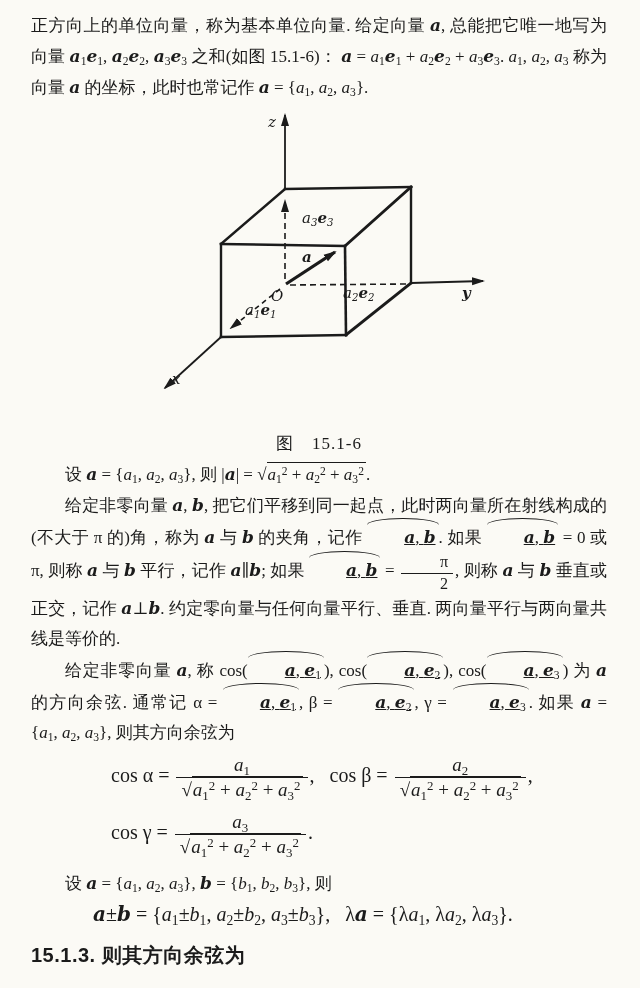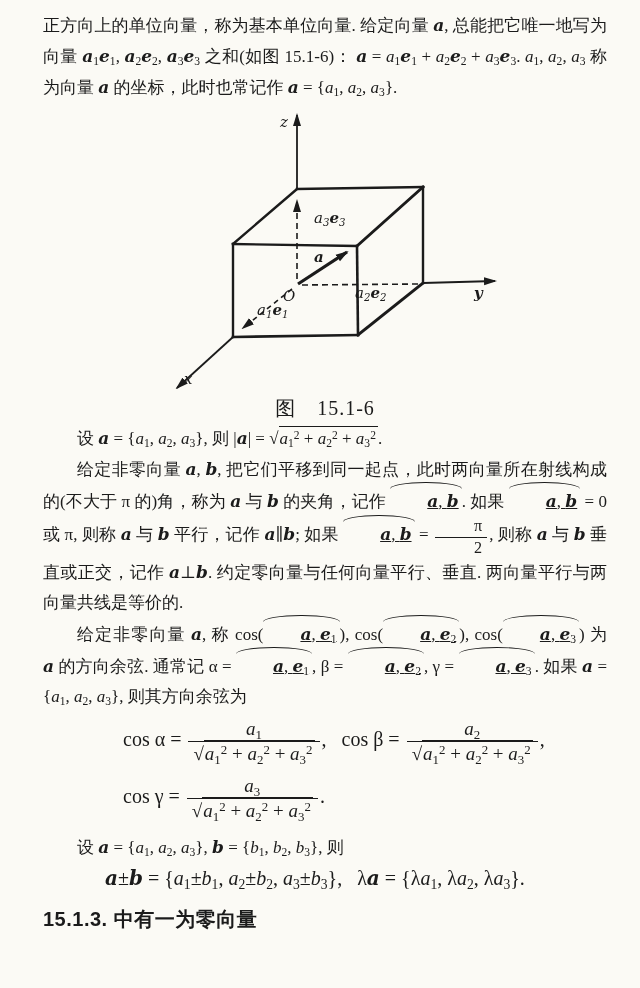--- a/index.html
+++ b/index.html
@@ -1,19 +1,19 @@
 <!DOCTYPE html>
 <html><head>
 <meta charset="utf-8">
 <style>
   html,body{margin:0;padding:0;background:#e8e6e0;}
   .page{
     width:640px;height:988px;box-sizing:border-box;
     background:#fbfaf5;color:#1b1b1b;
-    padding:10px 33px 0 43px;overflow:hidden;
+    padding:10px 33px 0 31px;overflow:hidden;
     font-family:"Liberation Serif","DejaVu Serif",serif;
     font-size:17px;line-height:30px;
   }
   p.para{margin:0;text-align:justify;}
   p.indent{text-indent:2em;}
   v{font-weight:bold;font-style:italic;font-family:"DejaVu Serif",serif;}
   i{font-style:italic;}
   sub{font-size:68%;vertical-align:-0.28em;line-height:0;}
   sup{font-size:68%;vertical-align:0.45em;line-height:0;}
   ob{border-top:1.4px solid #1b1b1b;padding:2px 2px 0 1px;}
@@ -27,22 +27,22 @@
   fn{display:block;border-bottom:1.4px solid #1b1b1b;padding:0 5px 1px 5px;}
   fd{display:block;padding:1px 5px 0 5px;}
   .equation{margin:6px 0 10px 0;padding-left:80px;font-size:20px;line-height:1.2;}
   .equation.ops{padding-left:62px;line-height:30px;margin:0 0 6px 0;}
   .figure-block{margin:6px 0 4px 0;}
   .figure-canvas{position:relative;width:574px;height:288px;}
   .figure-canvas svg{position:absolute;left:0;top:0;}
   .flabel{position:absolute;font:italic 15px "DejaVu Serif",serif;color:#1b1b1b;
     line-height:1;white-space:nowrap;}
   .flabel.bold{font-weight:bold;}
-  .figcaption{text-align:center;font-size:20px;line-height:22px;height:22px;
-    letter-spacing:1px;}
+  .figcaption{text-align:center;font-size:17px;line-height:22px;height:22px;
+    letter-spacing:1px;margin-top:36px;}
   h2.section-heading{
     font-family:"Liberation Sans","DejaVu Sans",sans-serif;
     font-size:20px;font-weight:700;margin:12px 0 8px 0;line-height:28px;
     letter-spacing:0.5px;
   }
 </style>
 </head>
 <body>
 
 <div class="page">
@@ -103,16 +103,16 @@
   <p class="para indent">给定非零向量 <v>a</v>, 称 cos(<arc><v>a</v>, <v>e</v><sub>1</sub></arc>), cos(<arc><v>a</v>, <v>e</v><sub>2</sub></arc>), cos(<arc><v>a</v>, <v>e</v><sub>3</sub></arc>) 为 <v>a</v> 的方向余弦. 通常记 α = <arc><v>a</v>, <v>e</v><sub>1</sub></arc>, β = <arc><v>a</v>, <v>e</v><sub>2</sub></arc>, γ = <arc><v>a</v>, <v>e</v><sub>3</sub></arc>. 如果 <v>a</v> = {<i>a</i><sub>1</sub>, <i>a</i><sub>2</sub>, <i>a</i><sub>3</sub>}, 则其方向余弦为</p>
 
   <div class="equation">cos α = <frac><fn><i>a</i><sub>1</sub></fn><fd>√<ob><i>a</i><sub>1</sub><sup>2</sup> + <i>a</i><sub>2</sub><sup>2</sup> + <i>a</i><sub>3</sub><sup>2</sup></ob></fd></frac>,  cos β = <frac><fn><i>a</i><sub>2</sub></fn><fd>√<ob><i>a</i><sub>1</sub><sup>2</sup> + <i>a</i><sub>2</sub><sup>2</sup> + <i>a</i><sub>3</sub><sup>2</sup></ob></fd></frac>,</div>
 
   <div class="equation">cos γ = <frac><fn><i>a</i><sub>3</sub></fn><fd>√<ob><i>a</i><sub>1</sub><sup>2</sup> + <i>a</i><sub>2</sub><sup>2</sup> + <i>a</i><sub>3</sub><sup>2</sup></ob></fd></frac>.</div>
 
   <p class="para indent">设 <v>a</v> = {<i>a</i><sub>1</sub>, <i>a</i><sub>2</sub>, <i>a</i><sub>3</sub>}, <v>b</v> = {<i>b</i><sub>1</sub>, <i>b</i><sub>2</sub>, <i>b</i><sub>3</sub>}, 则</p>
 
   <div class="equation ops"><v>a</v>±<v>b</v> = {<i>a</i><sub>1</sub>±<i>b</i><sub>1</sub>, <i>a</i><sub>2</sub>±<i>b</i><sub>2</sub>, <i>a</i><sub>3</sub>±<i>b</i><sub>3</sub>},  λ<v>a</v> = {λ<i>a</i><sub>1</sub>, λ<i>a</i><sub>2</sub>, λ<i>a</i><sub>3</sub>}.</div>
 
-  <h2 class="section-heading">15.1.3. 中有一为零向量</h2>
+  <h2 class="section-heading">15.1.3. 则其方向余弦为</h2>
 
 
 </div>
 
 </body></html>

